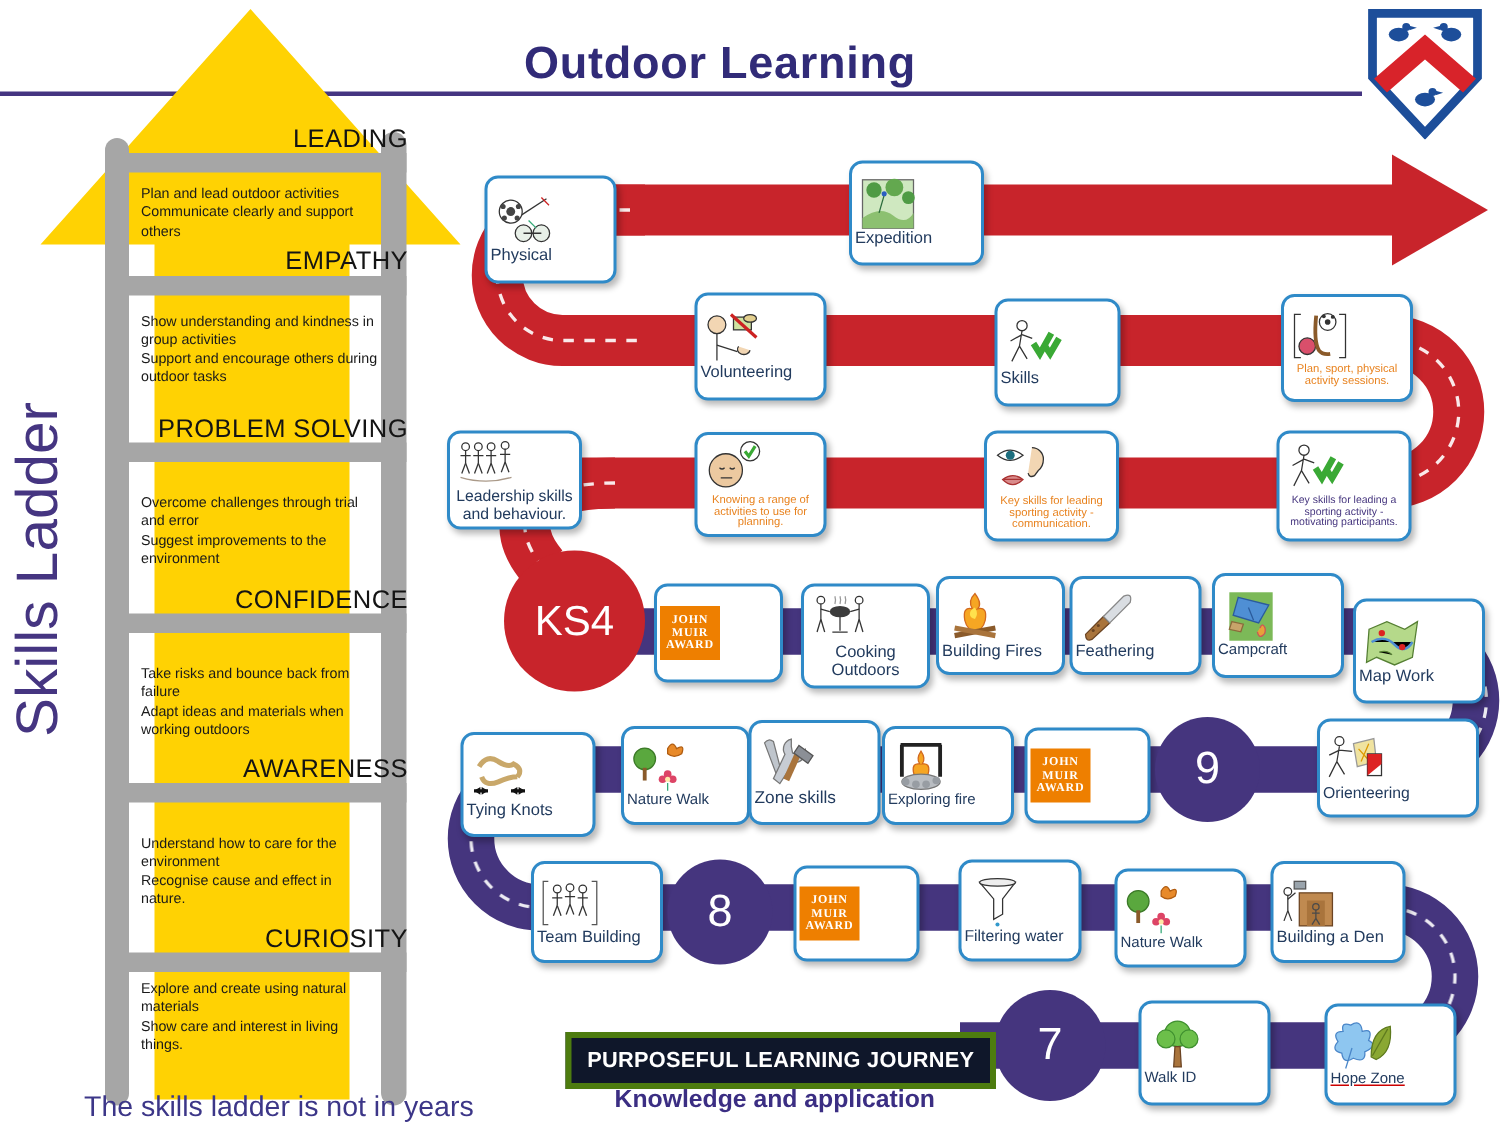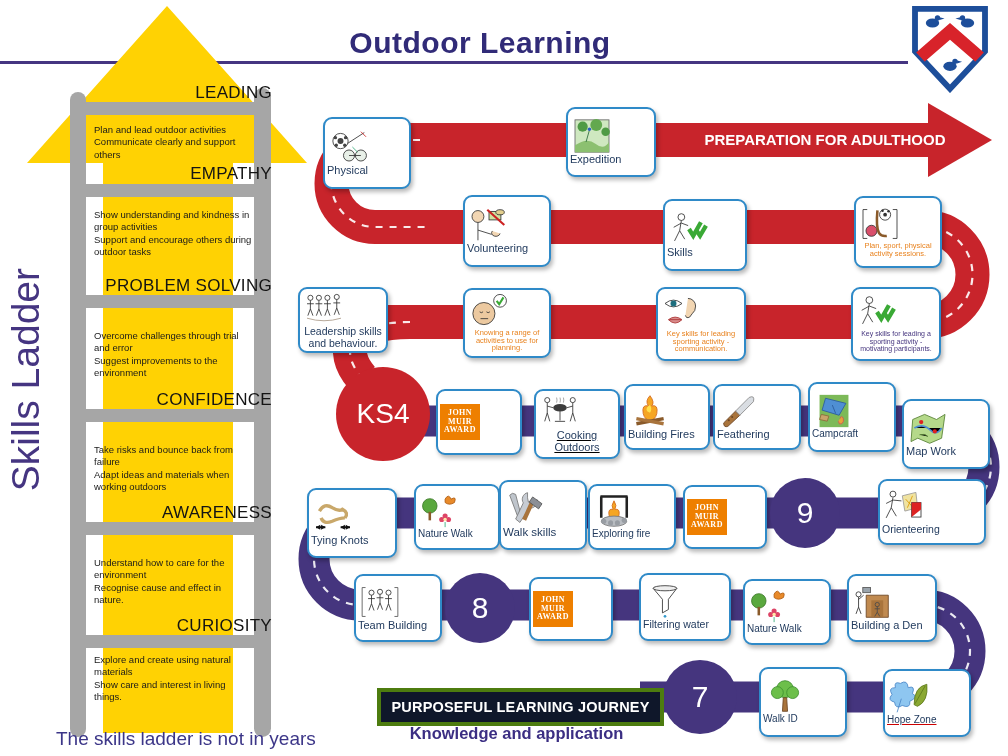--- a/index.html
+++ b/index.html
@@ -157,21 +157,20 @@
       <path d="M924 697 H640"></path>
     </g>
 
     <g stroke="#fff" stroke-width="2.2" stroke-dasharray="7 7" opacity=".9">
       <path d="M925 421 A46 46 0 0 1 938 513 L920 513" transform="translate(13,0)"></path>
       <path d="M370 513 L360 513 A46 46 0 0 0 360 605 L370 605"></path>
       <path d="M910 605 L924 605 A46 46 0 0 1 924 697 L910 697"></path>
     </g>
   </svg>
 
-  <div class="abs" id="arrow-label">PREPARATION FOR ADULTHOOD</div>
 
   <div class="circle" id="circle-ks4" style="left:336px;top:367px;width:94px;height:94px">KS4</div>
   <div class="circle" style="left:770px;top:478px;width:70px;height:70px">9</div>
   <div class="circle" style="left:445px;top:573px;width:70px;height:70px">8</div>
   <div class="circle" style="left:663px;top:660px;width:74px;height:74px">7</div>
 
   <div class="abs" id="banner">PURPOSEFUL LEARNING JOURNEY</div>
   <div class="abs" id="banner-sub">Knowledge and application</div>
 
   <div id="cards">
@@ -317,21 +316,21 @@
         </div>
         <div class="card-label" style="font-size: 7px; color: rgb(69, 53, 126);">Key skills for leading a sporting activity - motivating participants.</div>
       </div>
       <div class="card" style="left: 436px; top: 389px; width: 86px; height: 66px;">
         <div class="jma">
           <div>JOHN</div>
           <div>MUIR</div>
           <div>AWARD</div>
         </div>
       </div>
-      <div class="card" style="left: 534px; top: 389px; width: 86px; height: 70px; text-decoration: underline;">
+      <div class="card" style="left: 534px; top: 389px; width: 86px; height: 70px;">
         <div class="card-icon">
           <svg viewBox="0 0 48 40">
             <g stroke="#333" fill="none">
               <circle cx="9" cy="6" r="3"></circle>
               <line x1="9" y1="9" x2="9" y2="21"></line>
               <line x1="9" y1="21" x2="6" y2="31"></line>
               <line x1="9" y1="21" x2="12" y2="31"></line>
               <line x1="9" y1="13" x2="16" y2="15"></line>
               <circle cx="39" cy="6" r="3"></circle>
               <line x1="39" y1="9" x2="39" y2="21"></line>
@@ -420,21 +419,21 @@
       </div>
       <div class="card" style="left: 499px; top: 480px; width: 88px; height: 70px;">
         <div class="card-icon">
           <svg viewBox="0 0 48 40">
             <path d="M6 5 l9 24 4 -2 L13 4 q-4 -3 -7 1 Z" fill="#bfc5cc" stroke="#777"></path>
             <path d="M27 2 a8 8 0 0 0 -5 12 L13 33 l5 4 11 -17 a8 8 0 0 0 9 -10 l-5 5 -5 -2 -1 -5 Z" fill="#c7ccd3" stroke="#777"></path>
             <path d="M32 14 l-9 20" stroke="#a9743c" stroke-width="5"></path>
             <path d="M33 7 l11 8 -4 6 -11 -8 Z" fill="#8b8f96" stroke="#555"></path>
           </svg>
         </div>
-        <div class="card-label" style="font-size: 11.5px;">Walk skills</div>
+        <div class="card-label" style="font-size: 11.5px;">Zone skills</div>
       </div>
       <div class="card" style="left: 588px; top: 484px; width: 88px; height: 66px;">
         <div class="card-icon">
           <svg viewBox="0 0 48 40">
             <path d="M8 3 H40 M9 3 V28 M39 3 V28" stroke="#222" stroke-width="3" fill="none"></path>
             <path d="M24 8 q4 6 1 10 q6 -1 5 6 q-1 7 -6 7 t-6 -7 q-1 -7 5 -6 q-3 -4 1 -10 Z" fill="#f6a623" stroke="#d2691e"></path>
             <ellipse cx="24" cy="32" rx="15" ry="6" fill="#b9bdc2" stroke="#777"></ellipse>
             <circle cx="12" cy="32" r="3" fill="#989da3"></circle>
             <circle cx="20" cy="34" r="3" fill="#989da3"></circle>
             <circle cx="28" cy="34" r="3" fill="#989da3"></circle>
@@ -492,21 +491,21 @@
         </div>
         <div class="card-label" style="font-size: 11px;">Team Building</div>
       </div>
       <div class="card" style="left: 529px; top: 577px; width: 84px; height: 64px;">
         <div class="jma">
           <div>JOHN</div>
           <div>MUIR</div>
           <div>AWARD</div>
         </div>
       </div>
-      <div class="card" style="left: 639px; top: 573px; width: 92px; height: 68px;">
+      <div class="card" style="left: 639px; top: 573px; width: 82px; height: 68px;">
         <div class="card-icon">
           <svg viewBox="0 0 48 40">
             <path d="M10 5 H38 L28 18 V30 L21 34 V18 Z" fill="#fff" stroke="#333"></path>
             <ellipse cx="24" cy="5" rx="14" ry="3" fill="#eee" stroke="#333"></ellipse>
             <circle cx="24" cy="38" r="1.6" fill="#39c"></circle>
           </svg>
         </div>
         <div class="card-label" style="font-size: 10.5px;">Filtering water</div>
       </div>
       <div class="card" style="left: 743px; top: 579px; width: 88px; height: 66px;">

